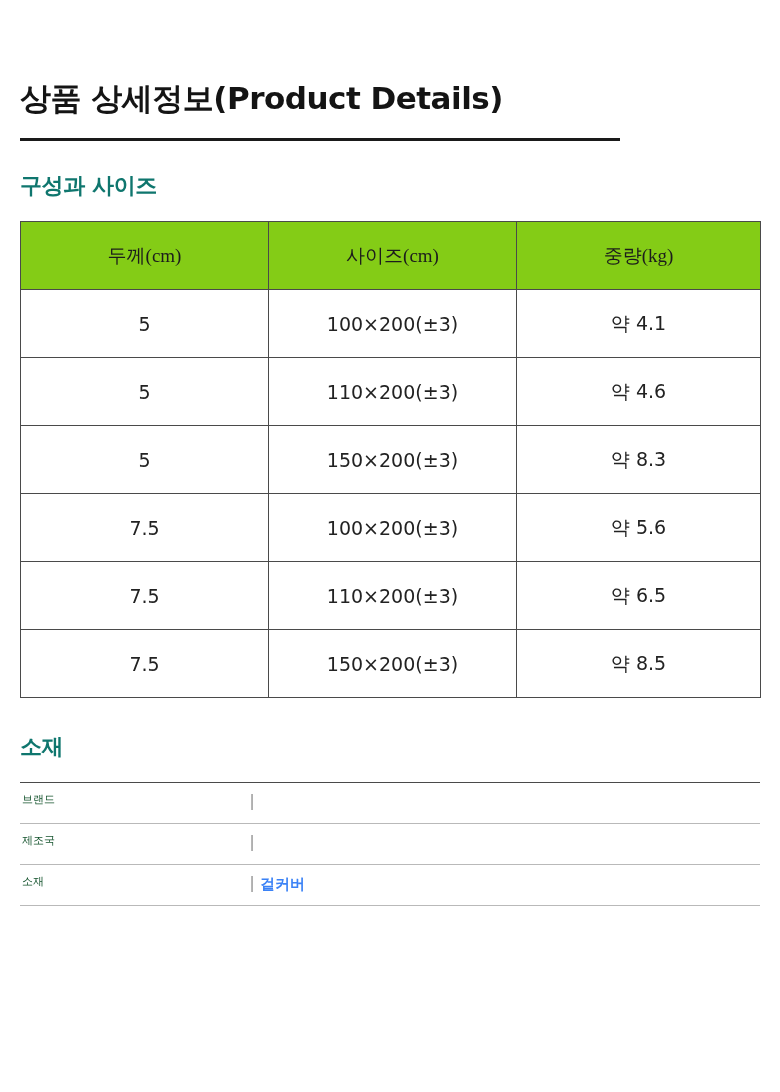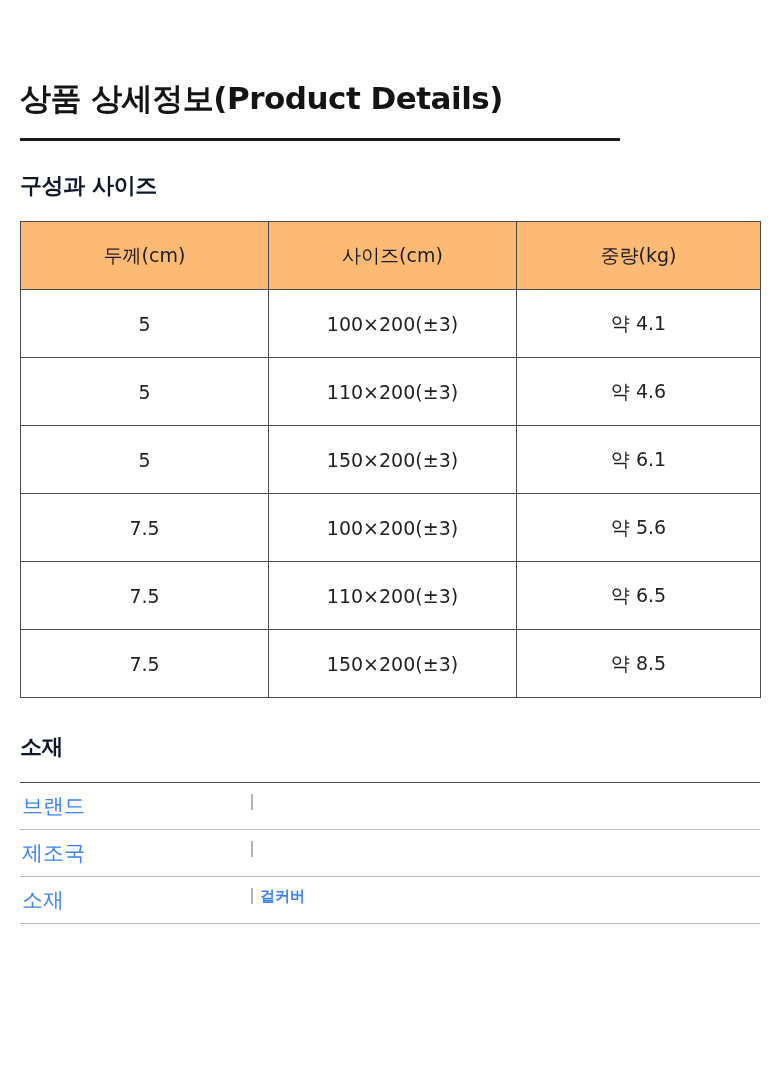--- a/index.html
+++ b/index.html
@@ -30,21 +30,21 @@
   }
   .title-rule {
     height: 3px;
     background: #1a1a1a;
     margin: 0 0 30px 0;
   }
   .section-title {
     font-size: 22px;
     font-weight: bold;
     margin: 0 0 20px 0;
-    color: #0f172a;
+    color: #0f766e;
     letter-spacing: -0.4px;
   }
 
   
   table.size-table {
     width: 740px;
     border-collapse: collapse;
     table-layout: fixed;
     margin: 0 0 34px 0;
   }
@@ -52,24 +52,25 @@
   table.size-table td {
     border: 1px solid #4a4a4a;
     text-align: center;
     font-size: 19px;
     font-weight: normal;
     color: #222;
     height: 67px;
     padding: 0;
   }
   table.size-table thead th {
-    background: #fdba74;
+    background: #84cc16;
     color: #1c1c1c;
     font-weight: normal;
     height: 67px;
+    font-family: Liberation Serif, serif;
   }
   table.size-table col.c1 { width: 248px; }
   table.size-table col.c2 { width: 248px; }
   table.size-table col.c3 { width: 244px; }
 
   
   .spec-list {
     width: 740px;
     margin-top: 4px;
   }
@@ -82,22 +83,22 @@
   }
   .spec-row.first {
     border-top: 1px solid #4a4a4a;
   }
   .spec-row.last {
     border-bottom: 1px solid #b9b9b9;
   }
   .spec-label {
     width: 224px;
     flex: 0 0 224px;
-    font-size: 21px;
-    color: #3b82f6;
+    font-size: 11px;
+    color: #14532d;
     padding-left: 2px;
     box-sizing: border-box;
   }
   .spec-sep {
     flex: 0 0 16px;
     width: 16px;
     text-align: center;
     color: #8a8a8a;
     font-size: 15px;
     line-height: 1.25;
@@ -150,21 +151,21 @@
         <td>약 4.1</td>
       </tr>
       <tr>
         <td>5</td>
         <td>110×200(±3)</td>
         <td>약 4.6</td>
       </tr>
       <tr>
         <td>5</td>
         <td>150×200(±3)</td>
-        <td>약 6.1</td>
+        <td>약 8.3</td>
       </tr>
       <tr>
         <td>7.5</td>
         <td>100×200(±3)</td>
         <td>약 5.6</td>
       </tr>
       <tr>
         <td>7.5</td>
         <td>110×200(±3)</td>
         <td>약 6.5</td>

